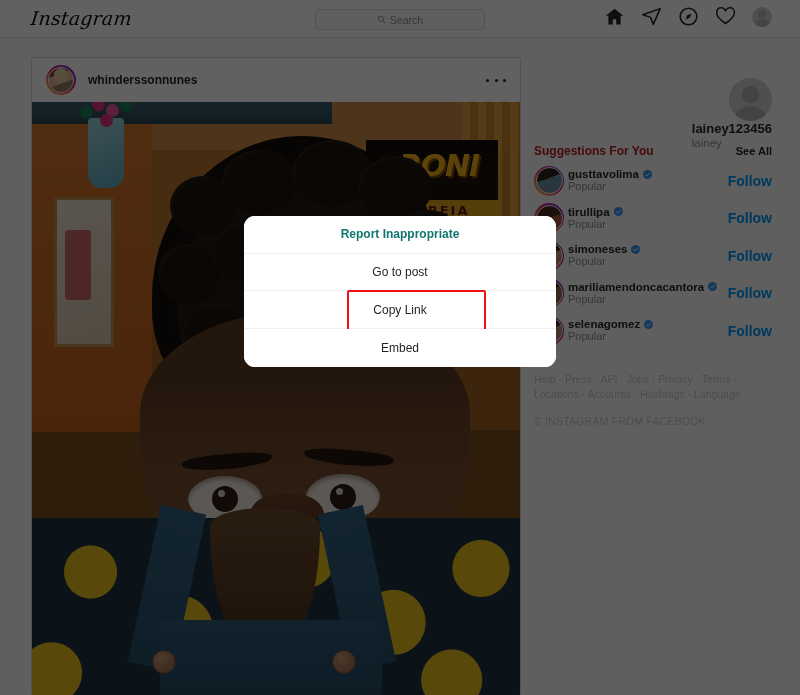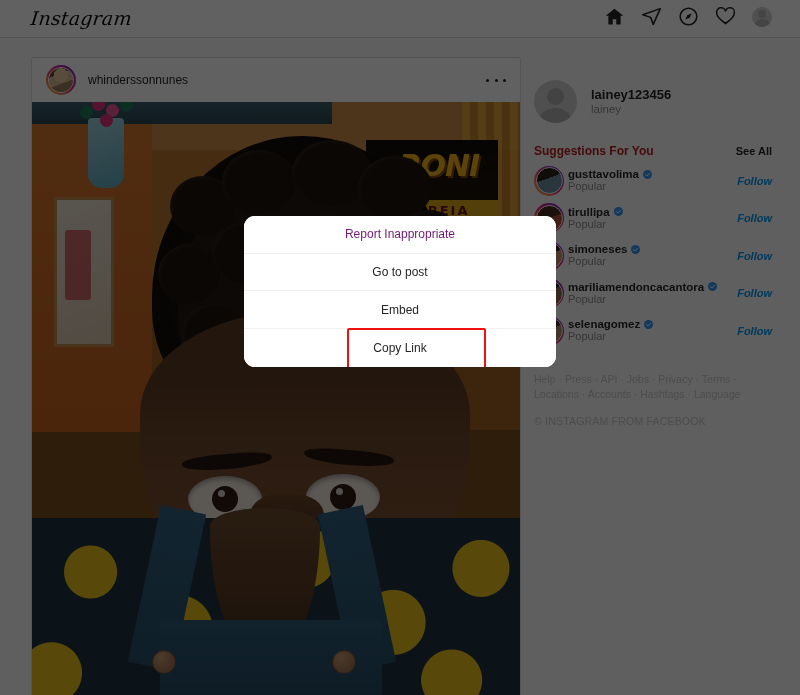--- a/index.html
+++ b/index.html
@@ -131,21 +131,21 @@
   }
   #post-avatar-img {
     position: absolute; inset: 0;
     background:
       radial-gradient(circle at 50% 30%, #e8c9a0 0 34%, transparent 35%),
       linear-gradient(160deg,#6b4a2e 0 30%, #d9b98f 30% 62%, #9a7d5e 62% 100%);
   }
   #post-username {
     margin-left: 12px;
     font-size: 12px;
-    font-weight: normal;
+    font-weight: bold;
     color: #262626;
   }
   #post-more {
     position: absolute;
     right: 14px; top: 14px;
     width: 20px; height: 16px;
     display: flex;
     align-items: center;
     justify-content: space-between;
   }
@@ -351,22 +351,23 @@
   .btn-round.r { left:300px; }
 
   
   #sidebar {
     position: absolute;
     left: 534px; top: 78px;
     width: 238px;
   }
   #me {
     display: flex;
-    align-items: center;
+    align-items: flex-end;
     height: 46px;
+    flex-direction: column;
   }
   #me-avatar {
     width: 43px; height: 43px;
     border-radius: 50%;
     background: #cfcfcf;
     position: relative;
     overflow: hidden;
     flex: 0 0 auto;
   }
   #me-avatar::before {
@@ -414,27 +415,26 @@
   .sugg-nameline { display:flex; align-items:center; gap:4px; }
   .sugg-name {
     font-size: 11.5px;
     font-weight: bold;
     color: #262626;
     white-space: nowrap;
   }
   .verified { width: 9px; height: 9px; display:block; flex:0 0 auto; }
   .sugg-meta { font-size: 11px; color: #8e8e8e; line-height: 13px; }
   .follow-btn {
-    font-size: 11px;
+    font-size: 14px;
     font-weight: bold;
     color: #0095f6;
     cursor: pointer;
     flex: 0 0 auto;
     padding-left: 6px;
-    font-style: italic;
   }
 
   #footer { margin-top: 22px; }
   #footer-links {
     font-size: 10.5px;
     color: #c7c7c7;
     line-height: 15px;
     width: 230px;
   }
   #footer-copy {
@@ -460,39 +460,46 @@
     align-items: center;
     justify-content: center;
     font-size: 12px;
     color: #262626;
     border-bottom: 1px solid #efefef;
     cursor: pointer;
     position: relative;
     background: #fff;
   }
   .mrow:last-child { border-bottom: none; }
-  .mrow.danger { color: #701a75; font-weight: normal; }
+  .mrow.danger { color: #0f766e; font-weight: bold; }
   .mrow.highlighted::after {
     content: "";
     position: absolute;
     left: 103px; top: -1px;
     width: 135px; height: 37px;
     border: 2.5px solid #f20f0f;
     border-radius: 2px;
     pointer-events: none;
   }
 </style>
 </head>
 <body>
 
 <div id="root">
 
   <div id="header">
     <div id="logo">Instagram</div>
 
+    <div id="searchbox">
+      <svg class="sicon" viewBox="0 0 24 24" fill="none" stroke="#8e8e8e" stroke-width="2.6">
+        <circle cx="10" cy="10" r="7"></circle>
+          <line x1="15" y1="15" x2="22" y2="22"></line>
+      </svg>
+      <span class="stext">Search</span>
+    </div>
 
     <div id="navicons">
       <svg class="nicon" viewBox="0 0 24 24" fill="#262626">
         <path d="M12 3 L22 11 H19 V21 H14 V15 H10 V21 H5 V11 H2 Z"></path>
       </svg>
       <svg class="nicon" viewBox="0 0 24 24" fill="none" stroke="#262626" stroke-width="1.8" stroke-linejoin="round">
         <path d="M22 3 L2 10 L11 13 L14 21 Z"></path>
       </svg>
       <svg class="nicon" viewBox="0 0 24 24" fill="none" stroke="#262626" stroke-width="1.8">
         <circle cx="12" cy="12" r="9.5"></circle>
@@ -686,21 +693,21 @@
   </div>
 
   <div id="dim"></div>
   <div id="modal">
       <div class="mrow danger">
         <span>Report Inappropriate</span>
       </div>
       <div class="mrow">
         <span>Go to post</span>
       </div>
+      <div class="mrow highlighted">
+        <span>Copy Link</span>
+      </div>
       <div class="mrow">
         <span>Embed</span>
       </div>
-      <div class="mrow highlighted">
-        <span>Copy Link</span>
-      </div>
     </div>
 
 </div>
 
 </body></html>

